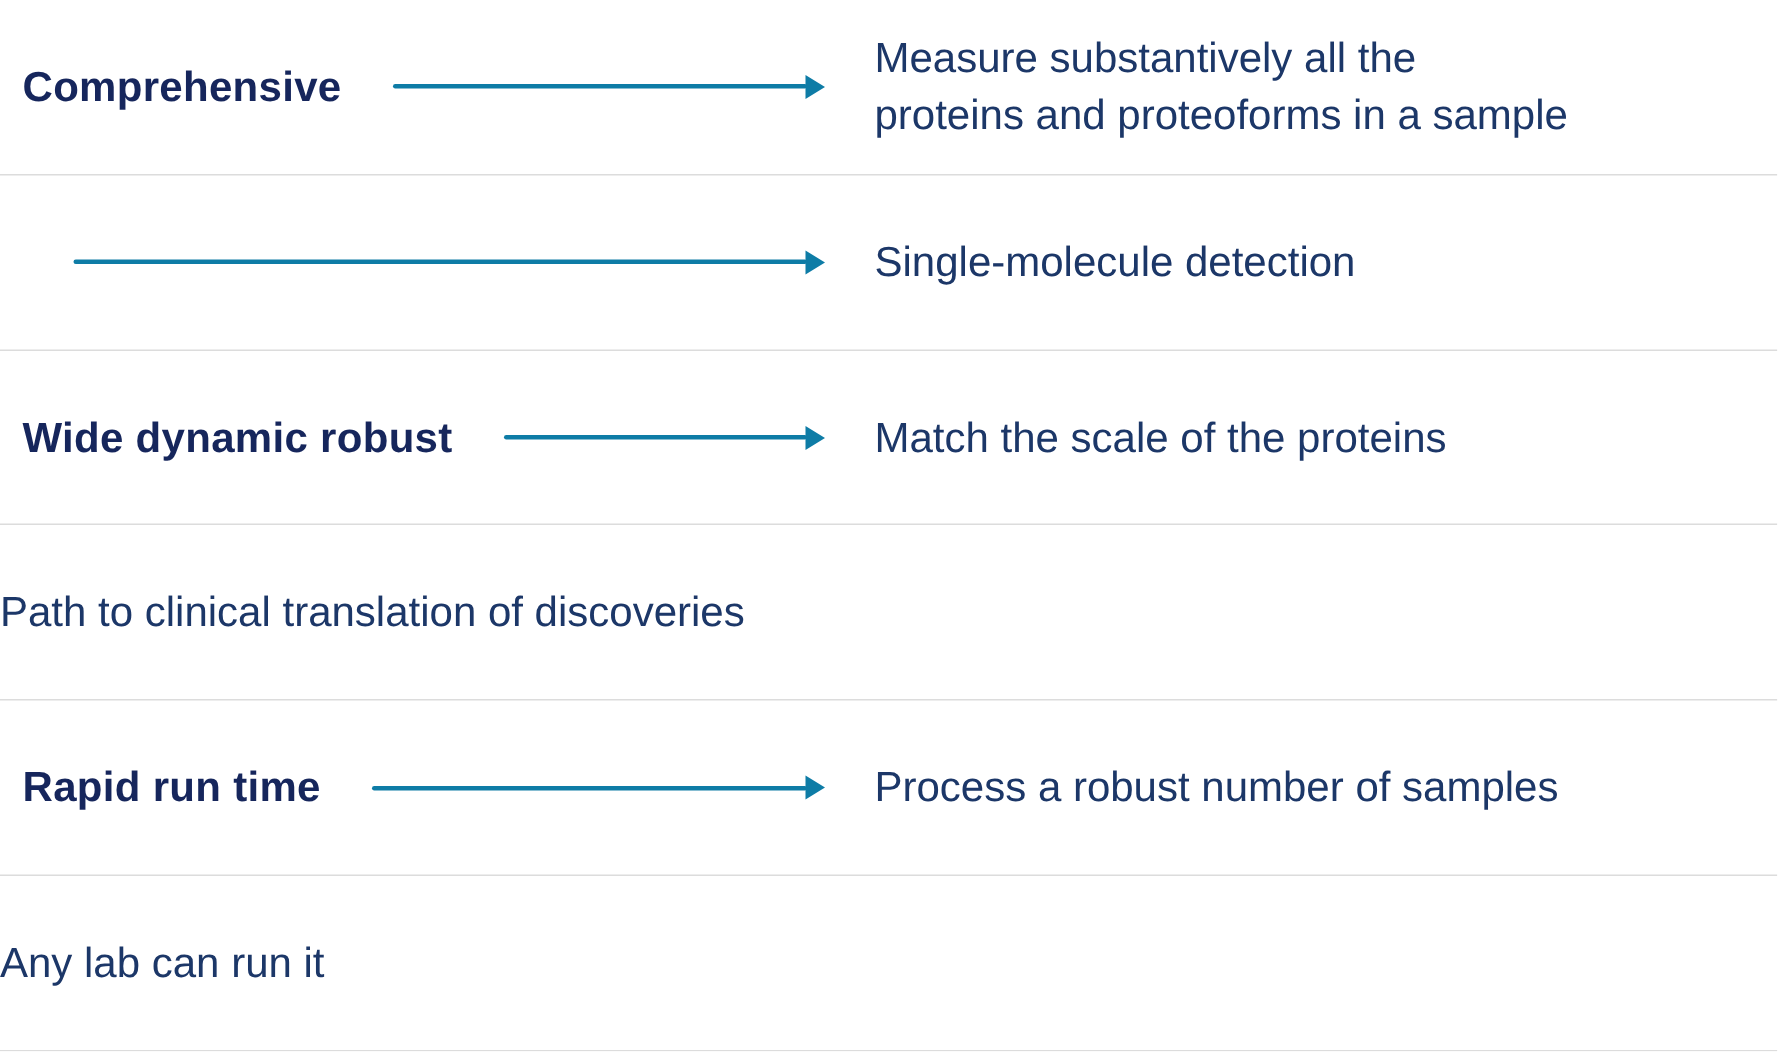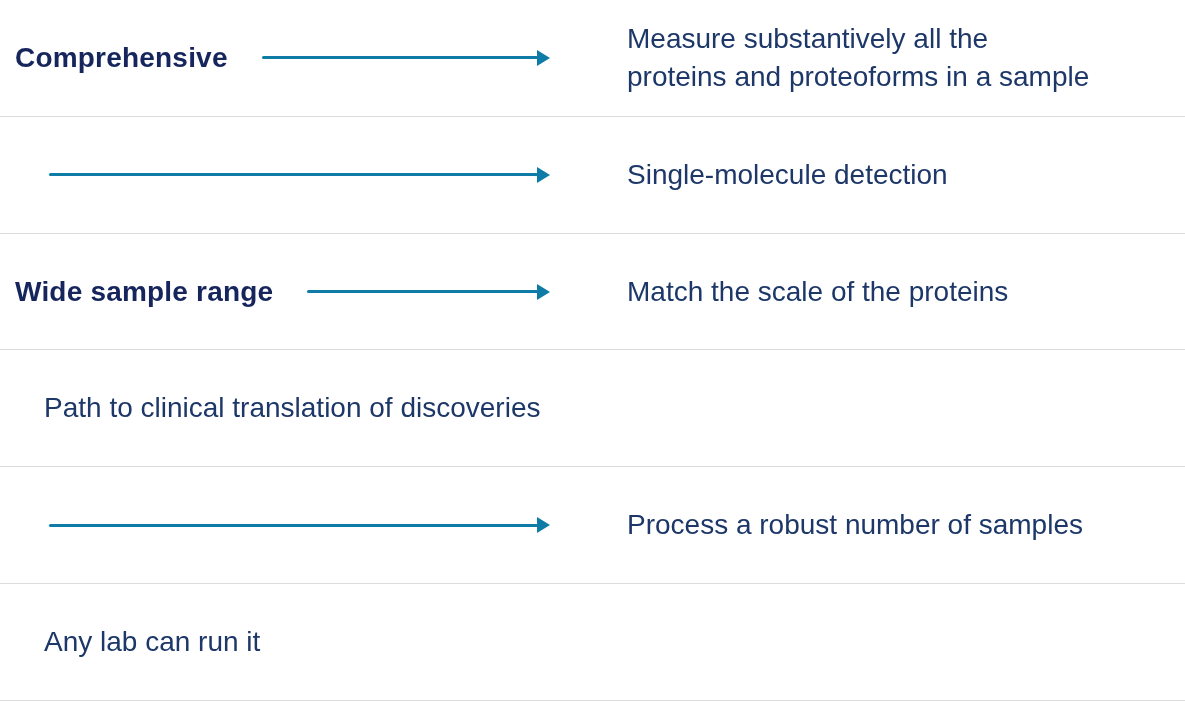--- a/index.html
+++ b/index.html
@@ -64,21 +64,20 @@
     margin-left: -1px;
   }
   .desc {
     flex: 1 1 auto;
     font-size: 28px;
     font-weight: 400;
     color: #1c3768;
     line-height: 38px;
     white-space: pre-line;
     padding-right: 20px;
-    margin-left: 44px;
   }
 </style>
 </head>
 <body>
 
 <div class="feature-table">
 
   <div class="row">
     <div class="left">
       <span class="label">Comprehensive</span>
@@ -96,35 +95,36 @@
       <span class="arrow">
           <span class="shaft"></span>
           <span class="head"></span>
         </span>
     </div>
     <div class="desc">Single-molecule detection</div>
   </div>
 
   <div class="row">
     <div class="left">
-      <span class="label">Wide sample range</span>
+      <span class="label">Wide dynamic robust</span>
       <span class="arrow">
           <span class="shaft"></span>
           <span class="head"></span>
         </span>
     </div>
     <div class="desc">Match the scale of the proteins</div>
   </div>
 
   <div class="row">
     <div class="desc">Path to clinical translation of discoveries</div>
   </div>
 
   <div class="row">
     <div class="left">
+      <span class="label">Rapid run time</span>
       <span class="arrow">
           <span class="shaft"></span>
           <span class="head"></span>
         </span>
     </div>
     <div class="desc">Process a robust number of samples</div>
   </div>
 
   <div class="row">
     <div class="desc">Any lab can run it</div>

